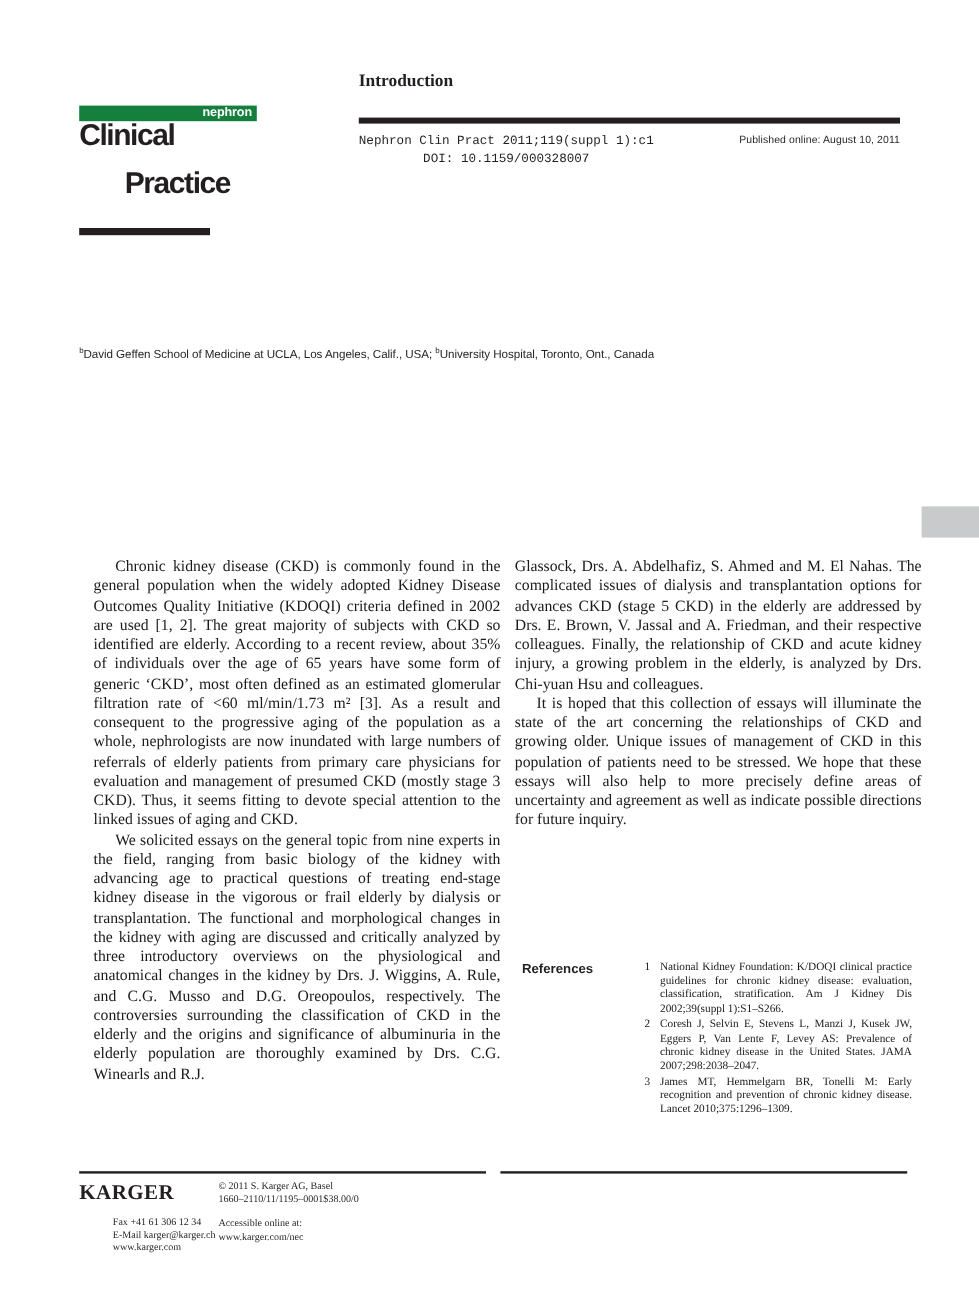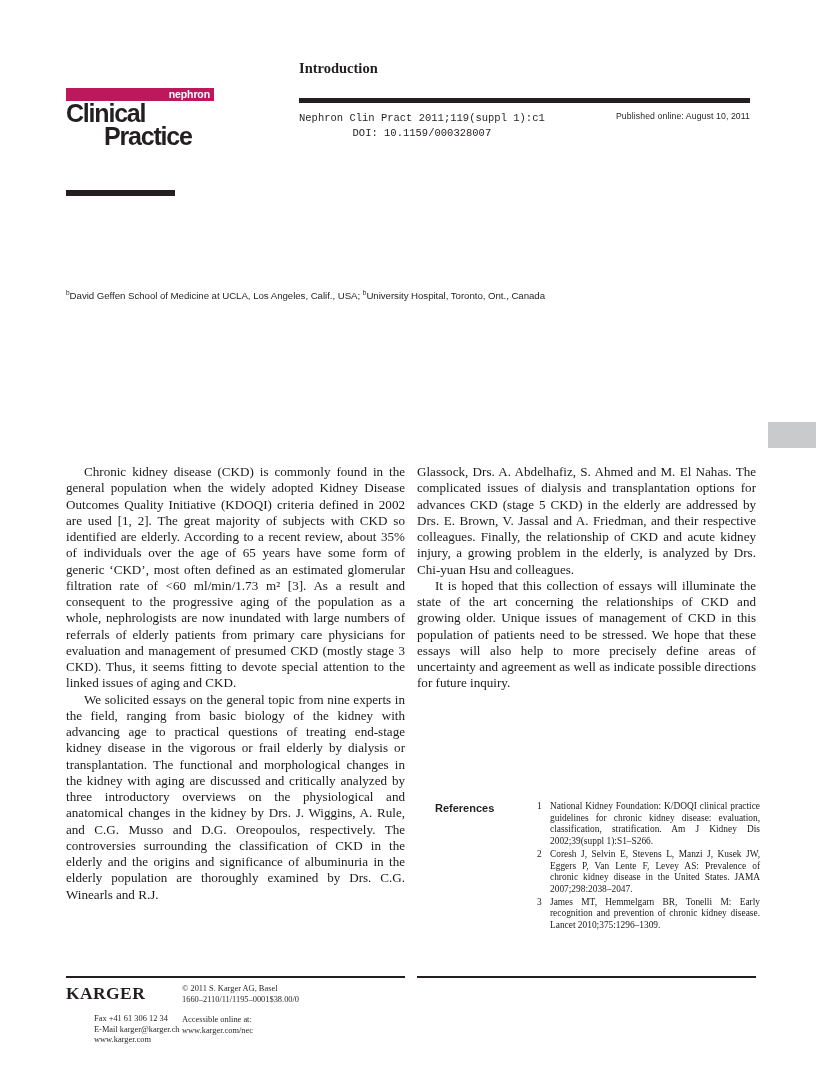--- a/index.html
+++ b/index.html
@@ -23,21 +23,21 @@
   }
 
   
   .masthead {
     position: absolute;
     left: 66px;
     top: 88px;
     width: 160px;
   }
   .logo-bar {
-    background: #be185d;
+    background: #15803d;
     height: 13px;
     width: 148px;
     position: relative;
   }
   .logo-bar-text {
     position: absolute;
     right: 4px;
     top: 0px;
     color: #ffffff;
     font-family: "Liberation Sans", sans-serif;
@@ -49,21 +49,21 @@
   .logo-word1, .logo-word2 {
     font-family: "Liberation Sans", sans-serif;
     font-weight: bold;
     font-size: 25px;
     line-height: 23px;
     letter-spacing: -1.2px;
     color: #231f20;
     display: block;
   }
   .logo-word1 { margin-top: 1px; }
-  .logo-word2 { margin-left: 38px; margin-top: 0; }
+  .logo-word2 { margin-left: 38px; margin-top: 17px; }
 
   
   .header-rule {
     position: absolute;
     left: 299px;
     top: 98px;
     width: 451px;
     height: 5px;
     background: #231f20;
   }
@@ -150,20 +150,21 @@
   
   .col {
     position: absolute;
     top: 464px;
     width: 339px;
     font-family: "Liberation Serif", serif;
     font-size: 13.1px;
     line-height: 16.25px;
     text-align: justify;
     color: #1a1a1a;
+    margin-left: 12px;
   }
   .col.left  { left: 66px; }
   .col.right { left: 417px; }
   .col p { margin: 0; text-indent: 18px; }
   .col p.noindent { text-indent: 0; }
 
   
   .refs {
     position: absolute;
     left: 435px;

